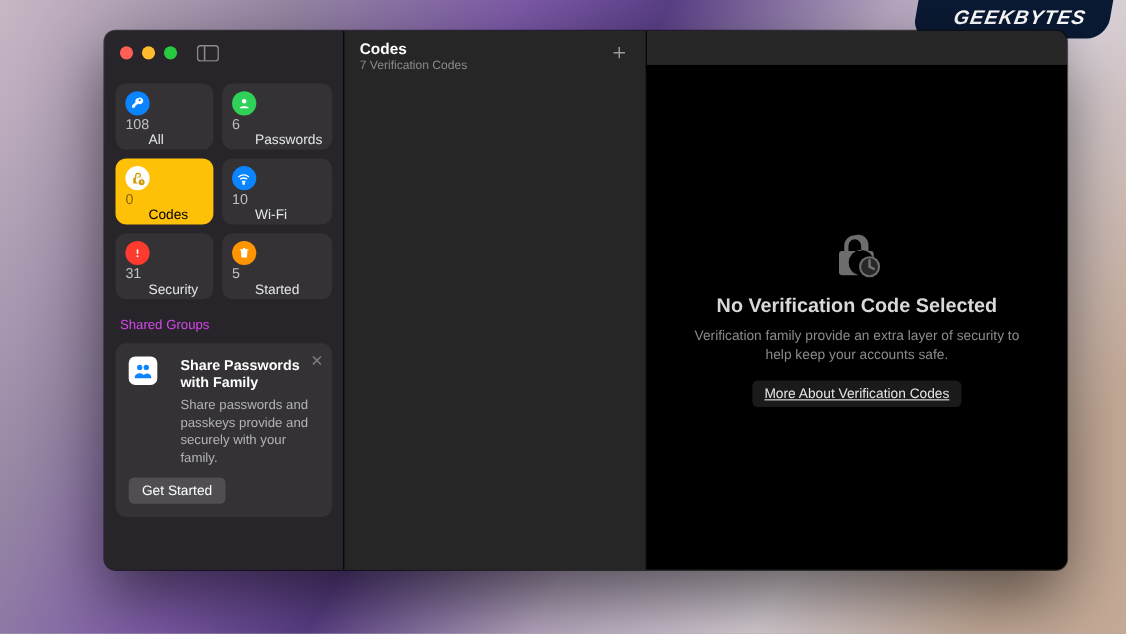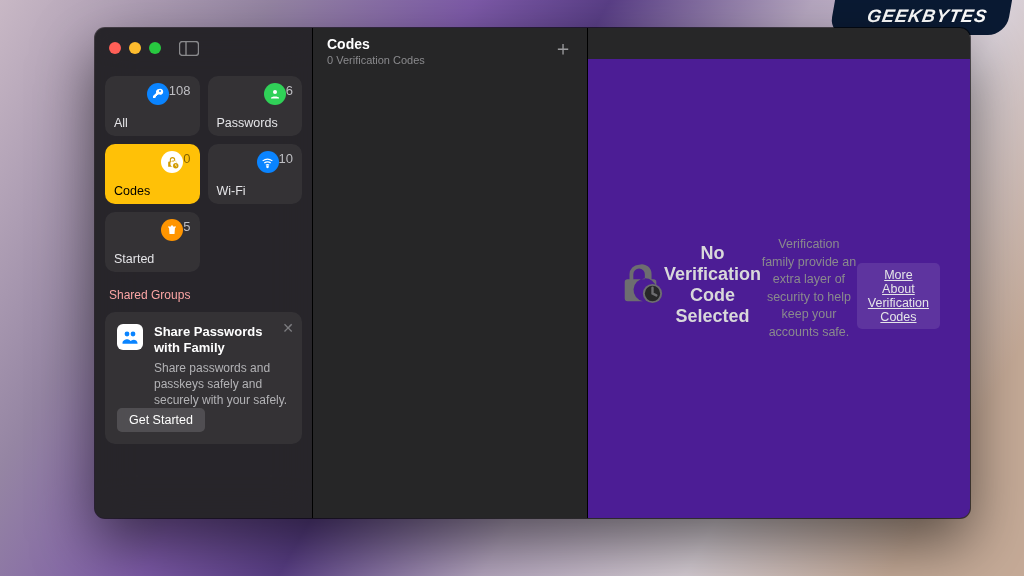--- a/index.html
+++ b/index.html
@@ -38,53 +38,53 @@
   .sb-toggle { margin-left: 10px; color: #8a8a8d; display:flex; }
   .cat-grid {
     display: grid; grid-template-columns: 1fr 1fr; gap: 8px; padding: 8px 10px 12px;
   }
   .cat {
     background: rgba(255,255,255,0.06); border-radius: 10px; height: 60px;
     padding: 7px 9px 6px; display:flex; flex-direction:column; justify-content:space-between;
     cursor: pointer; position: relative;
   }
   .cat.sel { background:#ffc107; }
-  .cat .row1 { display:flex; justify-content:flex-end; align-items:flex-start; }
+  .cat .row1 { display:flex; justify-content:space-between; align-items:flex-start;flex-direction:column; }
   .cat .ic { width:22px; height:22px; border-radius:50%; display:flex; align-items:center; justify-content:center; color:#fff; }
   .cat .count { color:#bfbfc3; font-size:13px; }
   .cat.sel .count { color: rgba(0,0,0,0.5); }
-  .cat .label { color:#e5e5e8; font-size:12.5px; }
+  .cat .label { color:#e5e5e8; font-size:12.5px;margin-left:21px; }
   .cat.sel .label { color:#000; }
-  .section-h { color:#fca5a5; font-size:12px; padding: 4px 14px 6px; font-weight:500; }
+  .section-h { color:#d946ef; font-size:12px; padding: 4px 14px 6px; font-weight:500; }
   .share-card {
     margin: 4px 10px 10px; background: rgba(255,255,255,0.06); border-radius:10px;
     padding: 12px 12px 12px; position:relative;
   }
-  .share-card .row { display:flex; gap:11px; }
+  .share-card .row { display:flex; gap:21px; }
   .share-icon { width:26px; height:26px; border-radius:6px; background:#fff; flex-shrink:0;
     display:flex;align-items:center;justify-content:center;}
   .share-card .title { color:#fff; font-size:13px; font-weight:600; line-height:1.25; }
   .share-card .desc { color:#b3b3b6; font-size:12px; line-height:1.35; margin-top:3px; }
   .share-card .close { position:absolute; top:8px; right:8px; color:#7d7d80; font-size:14px; cursor:pointer; }
   .gs-btn {
-    background: rgba(255,255,255,0.14); color:#fff; border:none;
+    margin-top:10px; background: rgba(255,255,255,0.14); color:#fff; border:none;
     padding:5px 12px; border-radius:5px; font-size:12.5px; cursor:pointer;
   }
   
   .mid {
     width: 275px; flex-shrink:0; background:#262627; border-right:1px solid #000;
     display:flex; flex-direction:column;
   }
   .mid-head { display:flex; justify-content:space-between; align-items:flex-start; padding: 8px 14px 10px; }
   .mid-head .t { color:#fff; font-size:14px; font-weight:600; line-height:1.2; }
   .mid-head .s { color:#8a8a8d; font-size:11px; margin-top:1px; }
   .plus { color:#9a9a9d; font-size:20px; cursor:pointer; line-height:1; padding-top:2px; }
   
   .detail {
-    flex:1; background:#4c1d95; display:flex; 
+    flex:1; background:#000000; display:flex; flex-direction:column;
     align-items:center; justify-content:center; padding: 0 30px; text-align:center;margin-top:31px;
   }
   .lock-ic { color:#6d6d70; margin-bottom:14px; }
   .detail h2 { color:#d8d8da; font-size:18px; font-weight:600; margin-bottom:8px; }
   .detail p { color:#8a8a8d; font-size:12.5px; line-height:1.4; max-width:320px; }
   .more-btn {
     margin-top:14px; background: rgba(255,255,255,0.1); color:#e5e5e8;
     border:none; border-radius:5px; padding:5px 11px; font-size:12.5px; cursor:pointer;text-decoration:underline;
   }
   svg { display:block; }
@@ -159,20 +159,32 @@
                 <path d="M6 13a10 10 0 0 1 12 0"></path>
                 <path d="M9 17a5 5 0 0 1 6 0"></path>
                 <circle cx="12" cy="20" r="1.3" fill="#fff"></circle>
               </svg>
           </span>
           <span class="count">10</span>
         </div>
         <span class="label">Wi-Fi</span>
       </div>
 
+      <div class="cat">
+        <div class="row1">
+          <span class="ic" style="background:#ff3b30">
+            <svg width="12" height="12" viewBox="0 0 24 24" fill="#fff">
+                <rect x="10.5" y="5" width="3" height="9" rx="1.5"></rect>
+                <circle cx="12" cy="18" r="1.8"></circle>
+              </svg>
+          </span>
+          <span class="count">31</span>
+        </div>
+        <span class="label">Security</span>
+      </div>
 
       <div class="cat">
         <div class="row1">
           <span class="ic" style="background:#ff9500">
             <svg width="12" height="12" viewBox="0 0 24 24" fill="#fff">
                 <path d="M6 7h12l-1 13H7zM4 5h16v2H4zm6-2h4v2h-4z"></path>
               </svg>
           </span>
           <span class="count">5</span>
         </div>
@@ -187,32 +199,32 @@
       <div class="row">
         <span class="share-icon">
           <svg width="18" height="18" viewBox="0 0 24 24" fill="#0a84ff">
               <circle cx="8" cy="8" r="3.2"></circle>
               <circle cx="16" cy="8" r="3.2"></circle>
               <path d="M2 20c0-3.5 4-5 6-5s6 1.5 6 5v1H2zM12 20c0-3 3-4.5 5-4.5s5 1.5 5 4.5v1H12z"></path>
             </svg>
         </span>
         <div>
           <div class="title">Share Passwords with Family</div>
-          <div class="desc">Share passwords and passkeys safely and securely with your safely.</div>
+          <div class="desc">Share passwords and passkeys provide and securely with your family.</div>
         </div>
       </div>
       <button class="gs-btn">Get Started</button>
     </div>
   </div>
 
   <div class="mid">
     <div class="mid-head">
       <div>
         <div class="t">Codes</div>
-        <div class="s">0 Verification Codes</div>
+        <div class="s">7 Verification Codes</div>
       </div>
       <span class="plus">＋</span>
     </div>
   </div>
 
   <div class="detail">
     <span class="lock-ic">
       <svg width="46" height="46" viewBox="0 0 48 48" fill="#6d6d70">
         <path d="M22 6a10 10 0 0 0-10 10v5h-2a3 3 0 0 0-3 3v17a3 3 0 0 0 3 3h16a12 12 0 1 1 14-14v-6a3 3 0 0 0-3-3h-2v-5A10 10 0 0 0 22 6zm-6 15v-5a6 6 0 1 1 12 0v5z"></path>
         <circle cx="36" cy="36" r="10" fill="#6d6d70"></circle>

